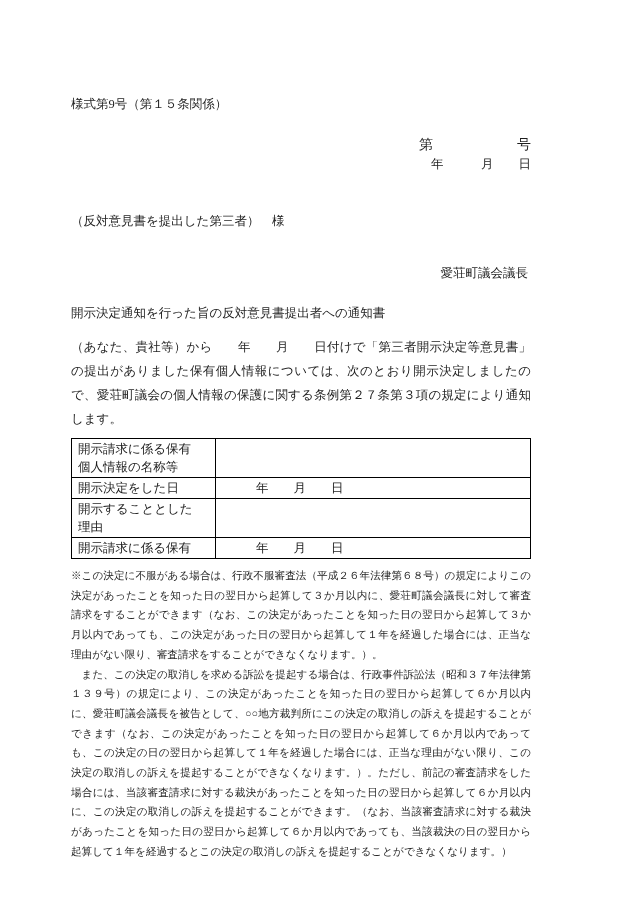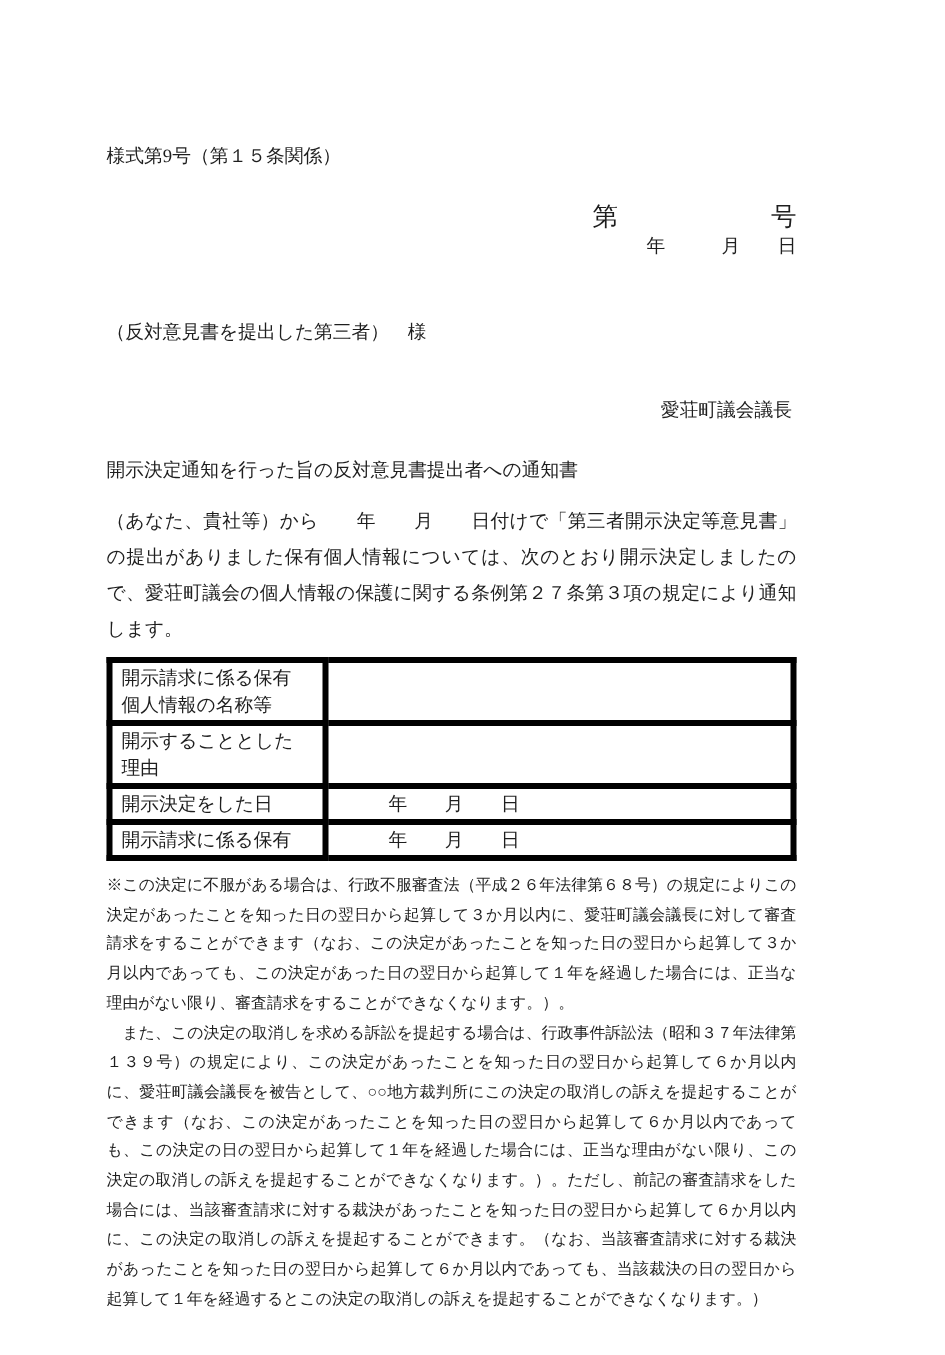--- a/index.html
+++ b/index.html
@@ -9,38 +9,38 @@
     width: 596px;
     height: 903px;
     background: #ffffff;
     padding: 97px 65px 0 71px;
     font-family: "Liberation Serif", "DejaVu Serif", serif;
     color: #1e1e1e;
     overflow: hidden;
   }
   .form-label { font-size: 12.5px; line-height: 14px; }
   .right { text-align: right; }
-  .doc-number { margin-top: 26px; font-size: 17px; line-height: 15px; }
+  .doc-number { margin-top: 26px; font-size: 14px; line-height: 15px; }
   .issue-date { margin-top: 5px; font-size: 12.5px; line-height: 15px; }
   .addressee { margin-top: 42px; font-size: 12.5px; line-height: 15px; }
   .sender { margin-top: 37px; font-size: 12.5px; line-height: 15px; padding-right: 3px; }
   .doc-title { margin-top: 25px; font-size: 12.5px; line-height: 15px; text-align: left; }
   .body-text {
     margin-top: 14px;
     font-size: 12.5px;
     line-height: 24px;
     text-align: justify;
   }
   table.info-table {
     width: 100%;
     margin-top: 7px;
     border-collapse: collapse;
   }
   table.info-table td {
-    border: 4px solid #000000;
+    border: 1px solid #000000;
     font-size: 12.5px;
     line-height: 18px;
     padding: 1px 5px 1px 6px;
     vertical-align: top;
   }
   td.cell-label { width: 144px; white-space: pre-line; }
   td.cell-value { }
   td.cell-value.date { padding-left: 40px; }
   .notes {
     margin-top: 7px;
@@ -70,27 +70,27 @@
   <div class="body-text">（あなた、貴社等）から　　年　　月　　日付けで「第三者開示決定等意見書」の提出がありました保有個人情報については、次のとおり開示決定しましたので、愛荘町議会の個人情報の保護に関する条例第２７条第３項の規定により通知します。</div>
 
   <table class="info-table">
     <tbody>
       <tr>
         <td class="cell-label">開示請求に係る保有
 個人情報の名称等</td>
         <td class="cell-value"></td>
       </tr>
       <tr>
+        <td class="cell-label">開示決定をした日</td>
+        <td class="cell-value date">年　　月　　日</td>
+      </tr>
+      <tr>
         <td class="cell-label">開示することとした
 理由</td>
         <td class="cell-value"></td>
-      </tr>
-      <tr>
-        <td class="cell-label">開示決定をした日</td>
-        <td class="cell-value date">年　　月　　日</td>
       </tr>
       <tr>
         <td class="cell-label">開示請求に係る保有</td>
         <td class="cell-value date">年　　月　　日</td>
       </tr>
     </tbody>
   </table>
 
   <div class="notes">
     <p>※この決定に不服がある場合は、行政不服審査法（平成２６年法律第６８号）の規定によりこの決定があったことを知った日の翌日から起算して３か月以内に、愛荘町議会議長に対して審査請求をすることができます（なお、この決定があったことを知った日の翌日から起算して３か月以内であっても、この決定があった日の翌日から起算して１年を経過した場合には、正当な理由がない限り、審査請求をすることができなくなります。）。</p>

